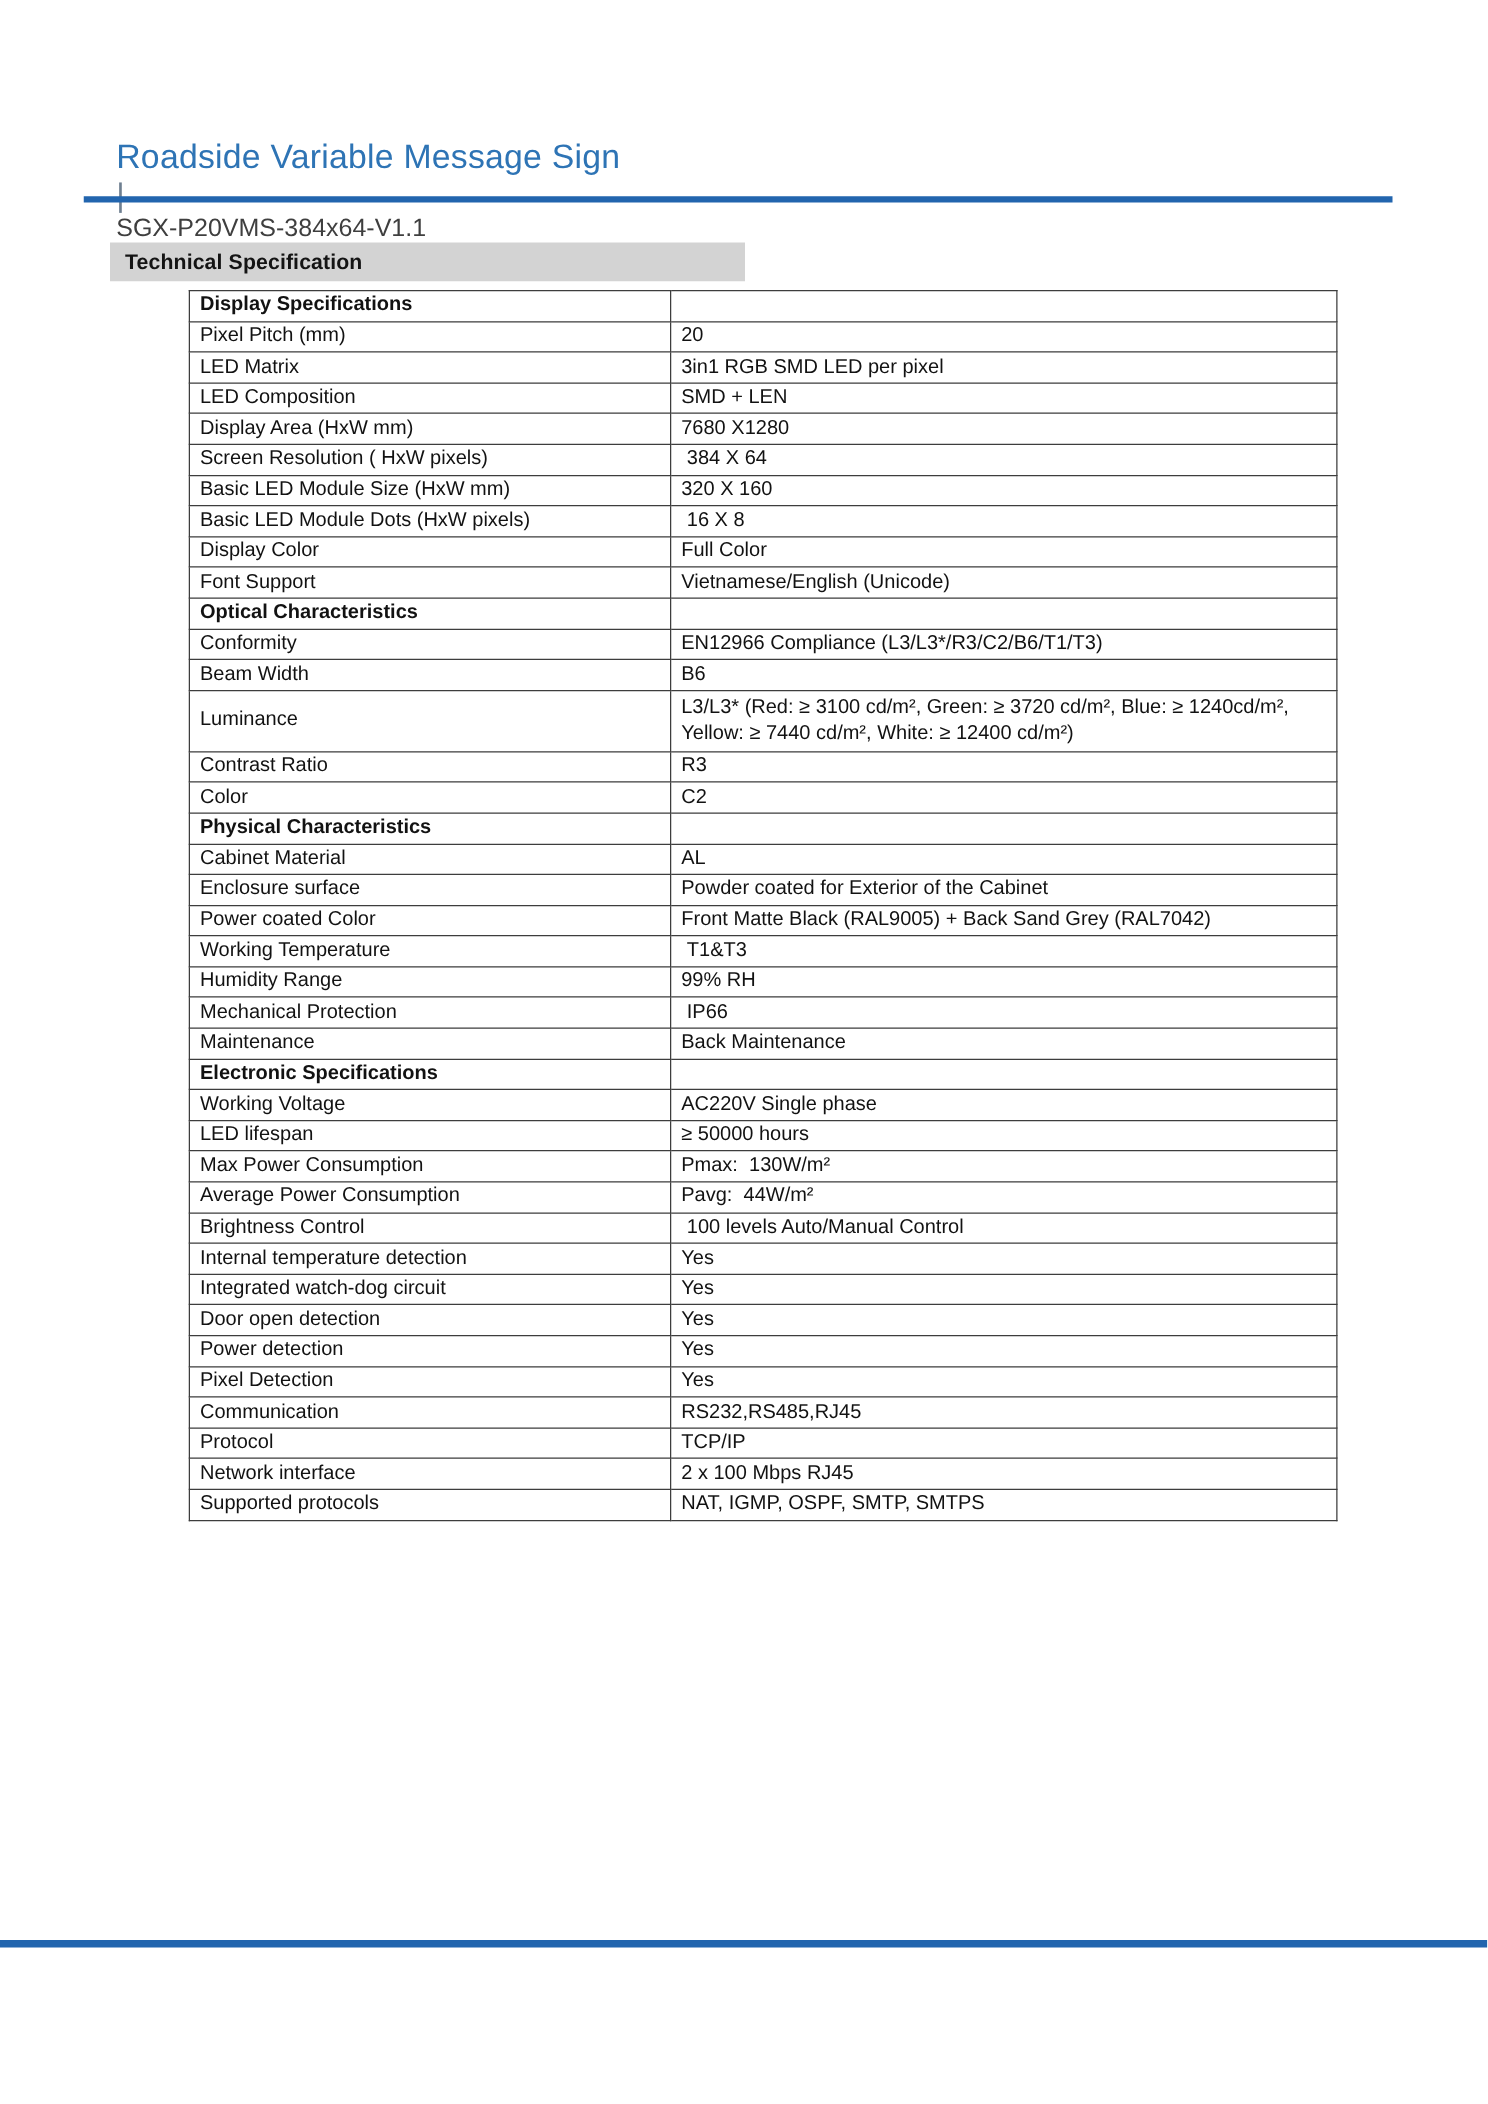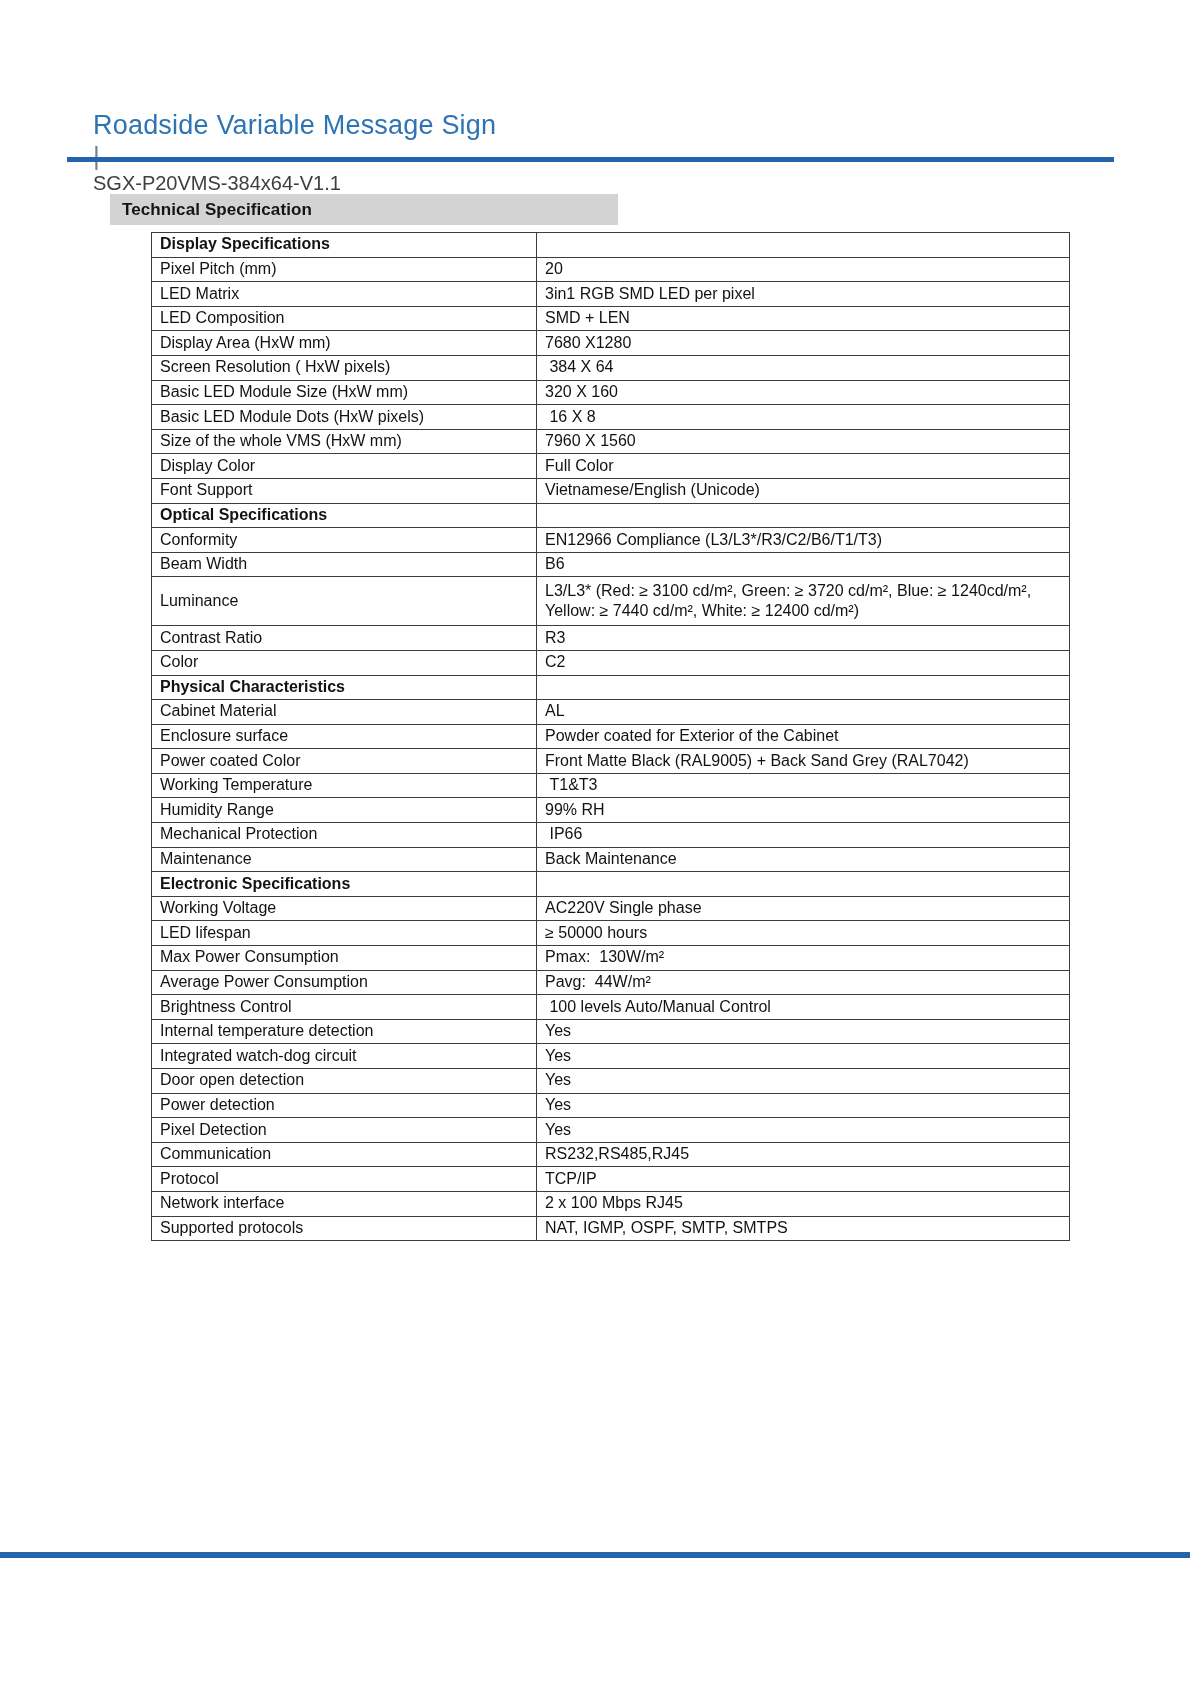--- a/index.html
+++ b/index.html
@@ -24,21 +24,21 @@
   .product-model {
     color:#3f3f3f; font-size:20px;
   }
   .header-rule {
     position:absolute; left:67px; top:157px; width:1047px; height:5px;
     background:var(--rule-blue,#2265AE);
   }
   .spec-box {
     position:absolute; left:88px; top:194px; width:508px; height:31px;
     background:var(--box-gray,#D3D3D3);
-    display:flex; align-items:center;margin-left:22px;
+    display:flex; align-items:center;
   }
   .spec-box .spec-box-label {
     font-weight:bold; font-size:17px; color:#141414; padding-left:12px;
     letter-spacing:0.1px;
   }
   table.spec {
     position:absolute; left:151px; top:232px; width:918px;
     border-collapse:collapse; table-layout:fixed;
     border:1.5px solid #383838;
   }
@@ -108,33 +108,29 @@
         </tr>
         <tr>
           <td class="label-cell">Basic LED Module Size (HxW mm)</td>
           <td class="value-cell">320 X 160</td>
         </tr>
         <tr>
           <td class="label-cell">Basic LED Module Dots (HxW pixels)</td>
           <td class="value-cell"> 16 X 8</td>
         </tr>
         <tr>
-          <td class="label-cell">Size of the whole VMS (HxW mm)</td>
-          <td class="value-cell">7960 X 1560</td>
-        </tr>
-        <tr>
           <td class="label-cell">Display Color</td>
           <td class="value-cell">Full Color</td>
         </tr>
         <tr>
           <td class="label-cell">Font Support</td>
           <td class="value-cell">Vietnamese/English (Unicode)</td>
         </tr>
         <tr class="section">
-          <td class="label-cell">Optical Specifications</td>
+          <td class="label-cell">Optical Characteristics</td>
           <td class="value-cell"></td>
         </tr>
         <tr>
           <td class="label-cell">Conformity</td>
           <td class="value-cell">EN12966 Compliance (L3/L3*/R3/C2/B6/T1/T3)</td>
         </tr>
         <tr>
           <td class="label-cell">Beam Width</td>
           <td class="value-cell">B6</td>
         </tr>

